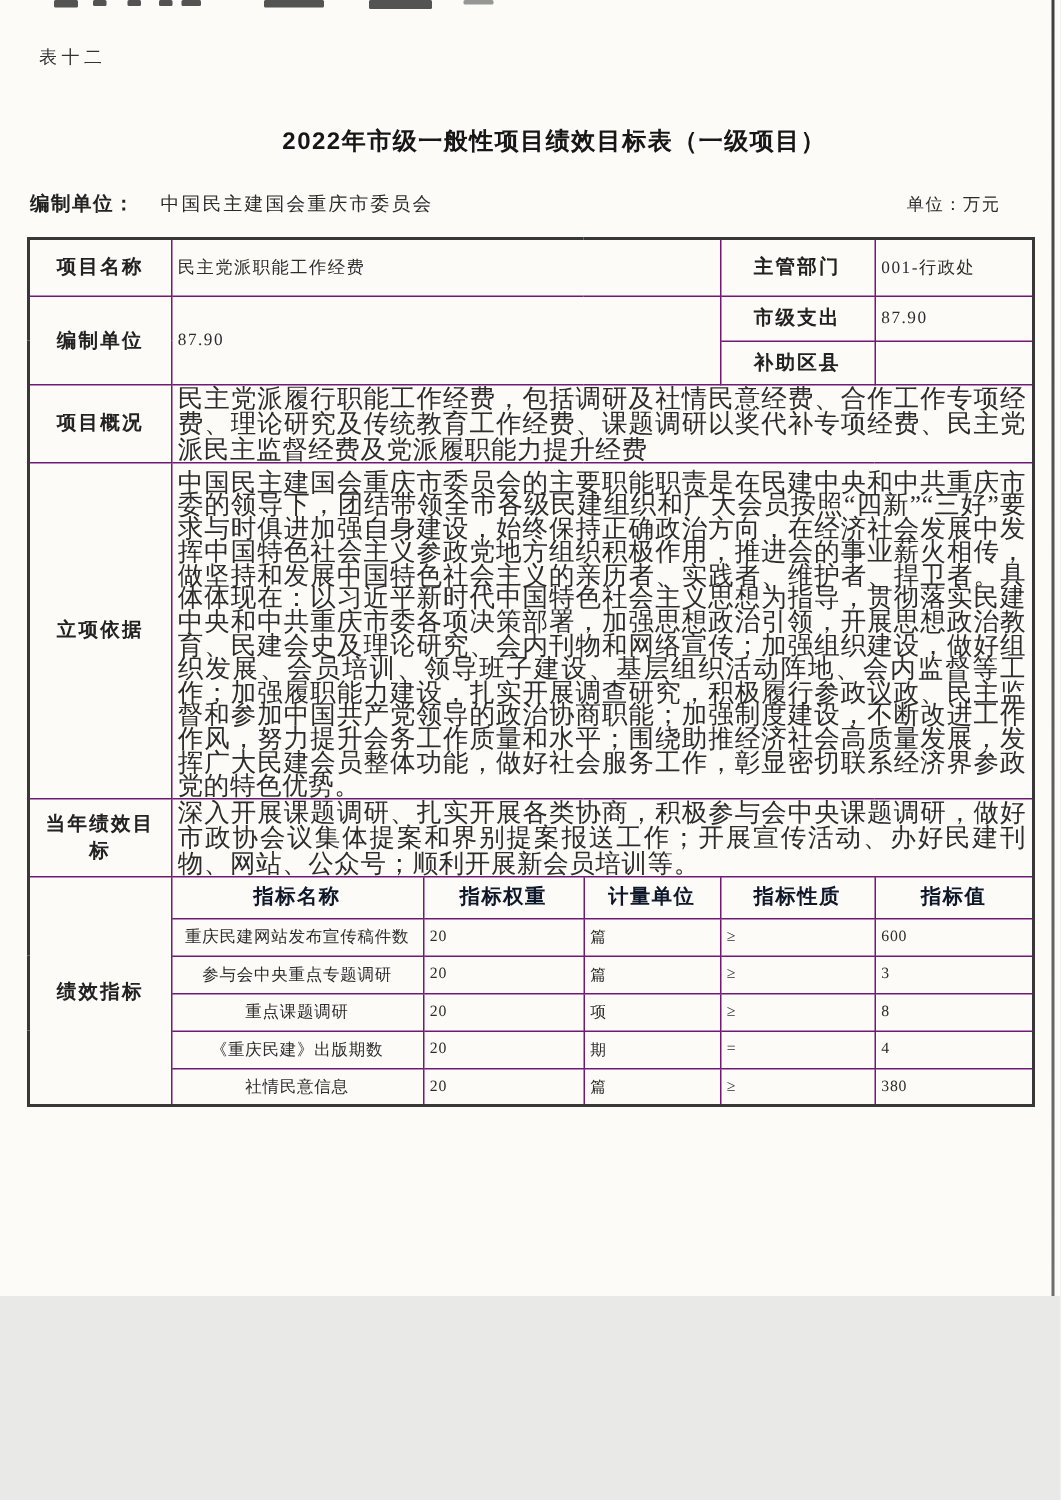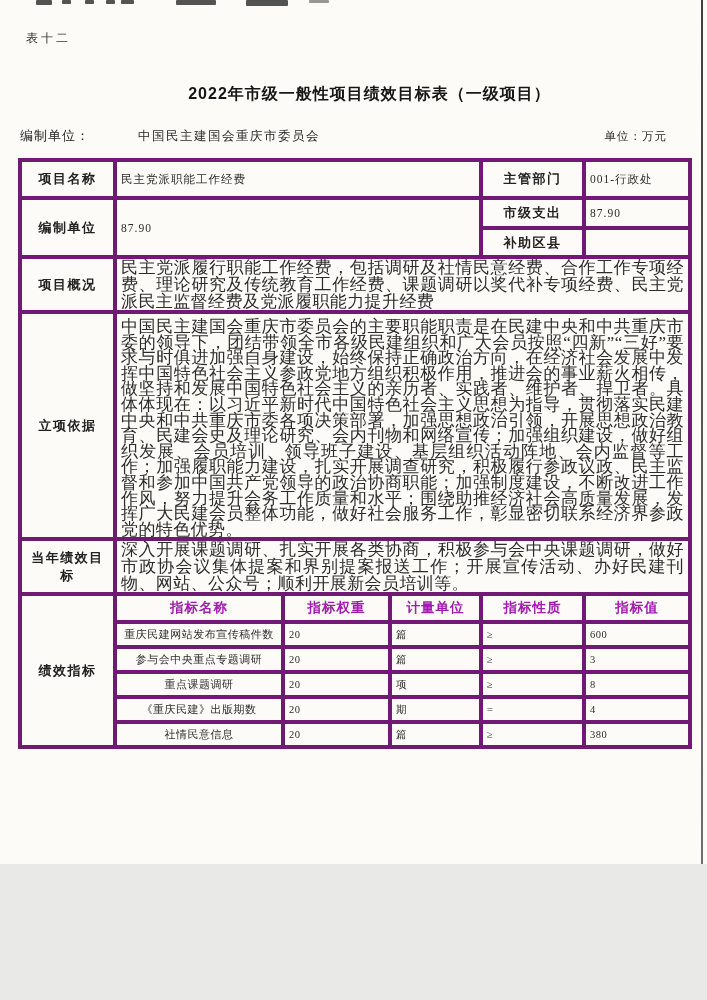--- a/index.html
+++ b/index.html
@@ -12,36 +12,36 @@
   .frag{position:absolute; top:0; height:4px; background:rgba(45,45,45,.82); border-radius:1px;}
   .edge-right{position:absolute; top:0; bottom:0; right:4px; width:2px;
     background:linear-gradient(180deg,#3f3f3f 0%,#5a5a5a 55%,#6e6e6e 100%);}
   .corner-dot{position:absolute; width:3px; height:3px; background:#9a9a96; border-radius:50%;}
 
   .table-no{position:absolute; left:26px; top:30px; font-size:12px; letter-spacing:3px; color:#333;}
   .title{position:absolute; left:0; top:68px; width:100%; text-align:center; margin:16px;
     font-family:"Liberation Sans", sans-serif; font-weight:bold; font-size:16px;
     letter-spacing:1px; color:#161616;}
   .meta{position:absolute; left:20px; right:40px; top:127px; display:flex; align-items:baseline;}
-  .meta .m-label{font-family:"Liberation Sans", sans-serif; font-weight:normal; font-size:13px; letter-spacing:1px; color:#222;}
-  .meta .m-value{margin-left:48px; font-size:12.5px; letter-spacing:1.5px; color:#2a2a2a;}
+  .meta .m-label{font-family:"Liberation Sans", sans-serif; font-weight:bold; font-size:13px; letter-spacing:1px; color:#222;}
+  .meta .m-value{margin-left:17px; font-size:12.5px; letter-spacing:1.5px; color:#2a2a2a;}
   .meta .m-unit{margin-left:auto; font-size:11.5px; letter-spacing:1px; color:#2a2a2a;}
 
   table.form{
     position:absolute; left:18px; top:158px; width:670px;
     border-collapse:collapse; table-layout:fixed;
     border:2px solid #383838;
   }
-  table.form td{border:4px solid #701a75; padding:0 4px; overflow:hidden;}
+  table.form td{border:1px solid #701a75; padding:0 4px; overflow:hidden;}
   .lbl{font-weight:bold; text-align:center; font-size:13px; letter-spacing:1.5px; color:#222;}
   .val{text-align:left; font-size:11.5px; letter-spacing:1px; color:#2c2c2c;}
   .txt{text-align:justify; font-size:17px; line-height:17px; letter-spacing:.4px;
        padding:6px 9px 6px 10px; vertical-align:top; color:#2c2c2c;}
   .txt.basis{line-height:15.6px; padding-top:5px;margin-top:36px;}
-  .hdr{font-weight:bold; text-align:center; font-size:13.5px; letter-spacing:1px; color:#a21caf;}
+  .hdr{font-weight:bold; text-align:center; font-size:13.5px; letter-spacing:1px; color:#0f172a;}
   .ind-name{text-align:center; font-size:11px; letter-spacing:.5px; color:#2c2c2c;}
   .ind-val{text-align:left; font-size:10.5px; letter-spacing:.5px; color:#2c2c2c;}
 
   tr.r-name{height:38px;} tr.r-city{height:30px;} tr.r-subsidy{height:29px;}
   tr.r-overview{height:51px;} tr.r-basis{height:157px;} tr.r-target{height:50px;}
   tr.r-ihdr{height:28px;} tr.r-ind{height:25px;}
 </style>
 </head>
 <body>
 

